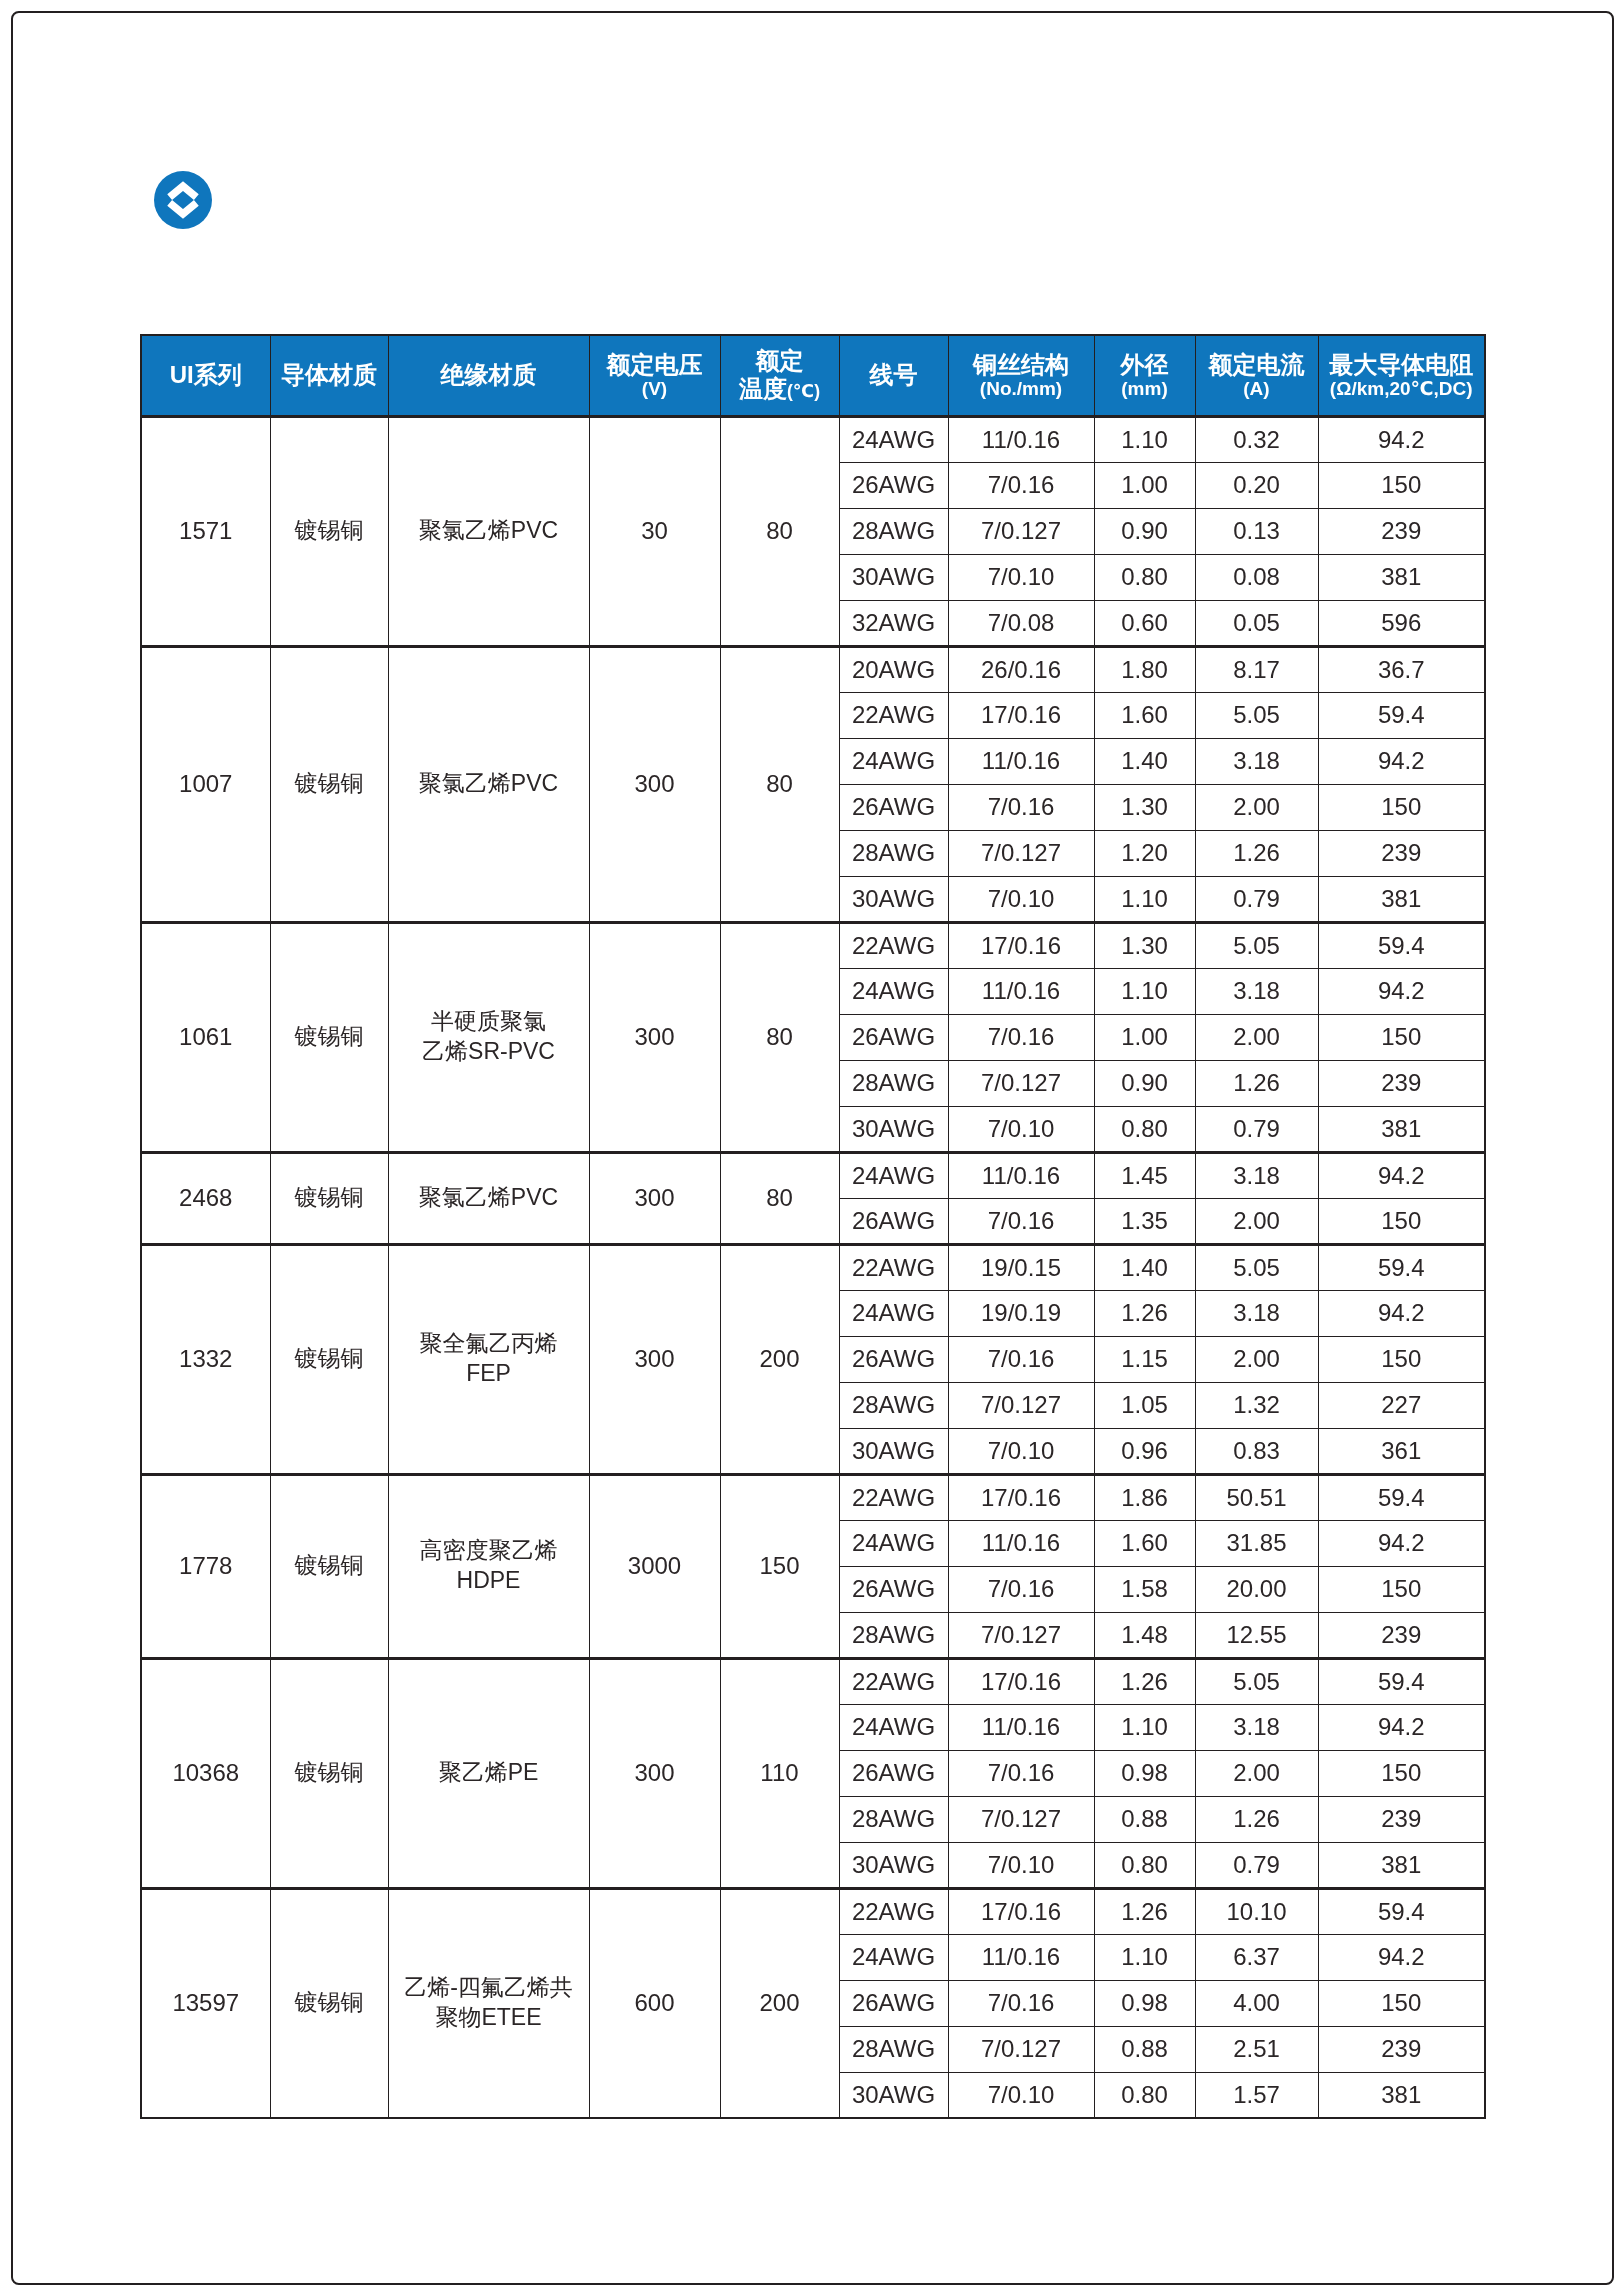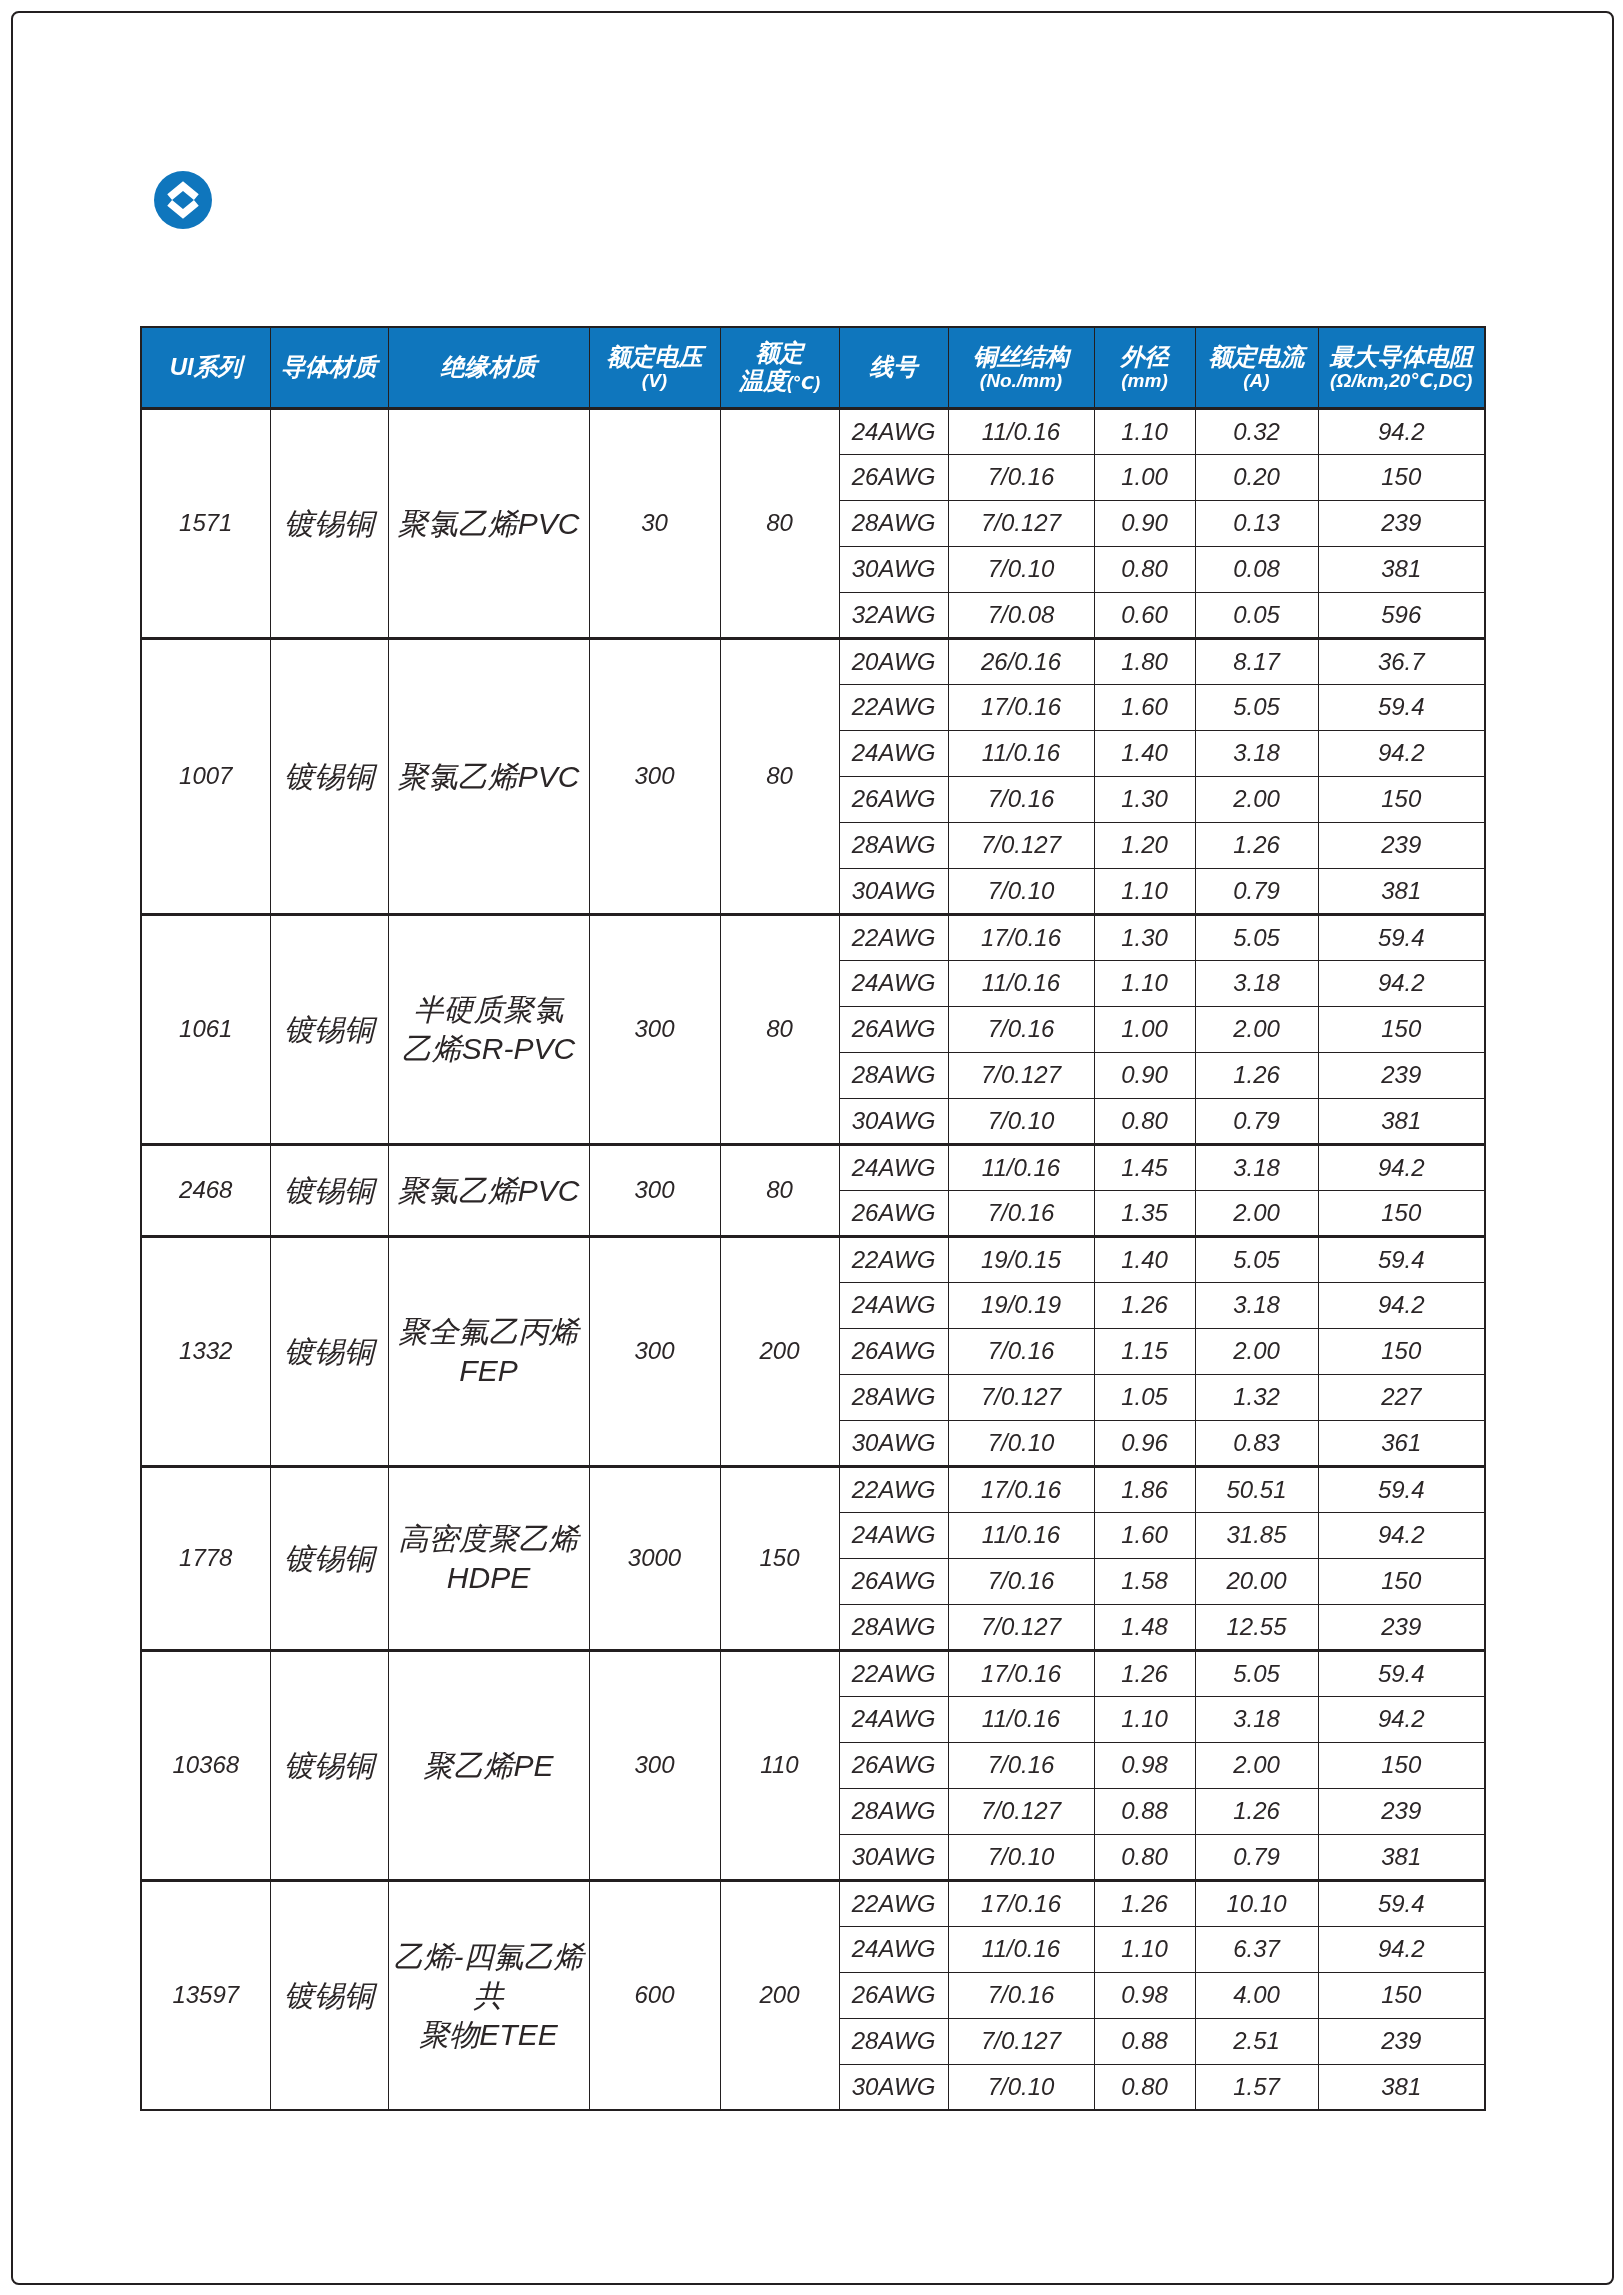--- a/index.html
+++ b/index.html
@@ -23,43 +23,43 @@
   .title-bar{
     position:absolute;left:154px;top:171px;
     display:flex;align-items:center;gap:14.4px;
   }
   .title-icon{width:58px;height:58px;flex:0 0 auto;display:block;}
   .page-title{
     font-size:50px;font-weight:bold;color:var(--accent);
     letter-spacing:1.3px;white-space:nowrap;
   }
   table.wire-table{
-    position:absolute;left:140px;top:326px;
-    width:1344px;table-layout:fixed;border-collapse:collapse;font-style:italic;
+    position:absolute;left:140px;top:334px;
+    width:1344px;table-layout:fixed;border-collapse:collapse;
   }
   .wire-table th,.wire-table td{
     border:1.6px solid var(--border);
     text-align:center;vertical-align:middle;
     overflow:hidden;
   }
   .wire-table{border:2.6px solid var(--border);}
   .wire-table thead th{
     height:81px;background:var(--accent);color:var(--header-text);
     font-weight:bold;font-size:24px;line-height:1.18;
     border-bottom:3.3px solid var(--border);
     border-top:2.6px solid var(--border);
     padding:1.3px 0;
   }
   .hunit{font-size:19px;font-weight:bold;line-height:1.1;}
   .hunit-inline{font-size:17.6px;font-weight:bold;}
   .wire-table td{
     height:46px;font-size:24px;color:var(--body-text);
     line-height:1.15;background:#ffffff;
   }
-  .wire-table td.cjk{font-size:30px;line-height:1.3;}
+  .wire-table td.cjk{font-size:23px;line-height:1.3;}
   .wire-table tr.block-start td{border-top:3.9px solid var(--border);}
   .wire-table tbody td{font-weight:400;}
 </style>
 </head>
 <body>
 
 <div class="page-frame"></div>
 
 <div class="title-bar">
   <svg class="title-icon" viewBox="0 0 100 100" aria-hidden="true">

